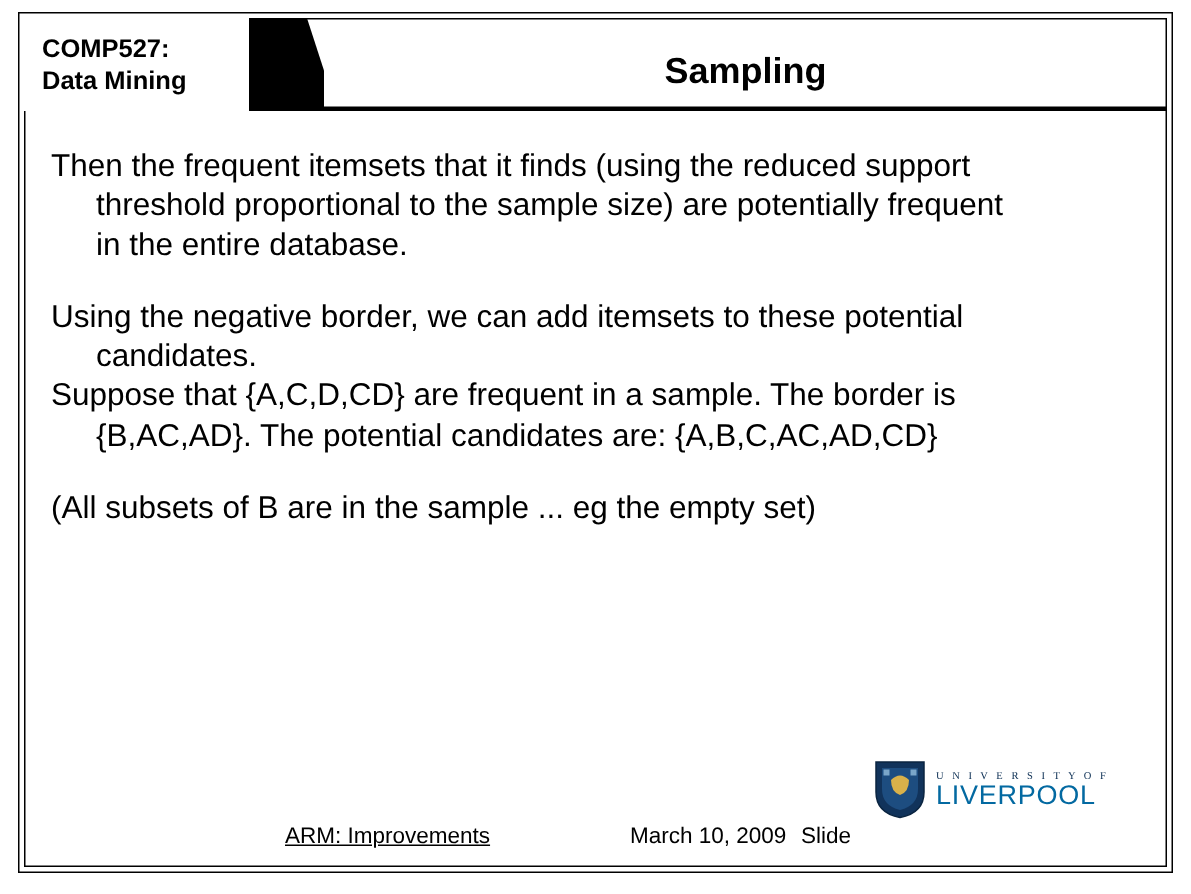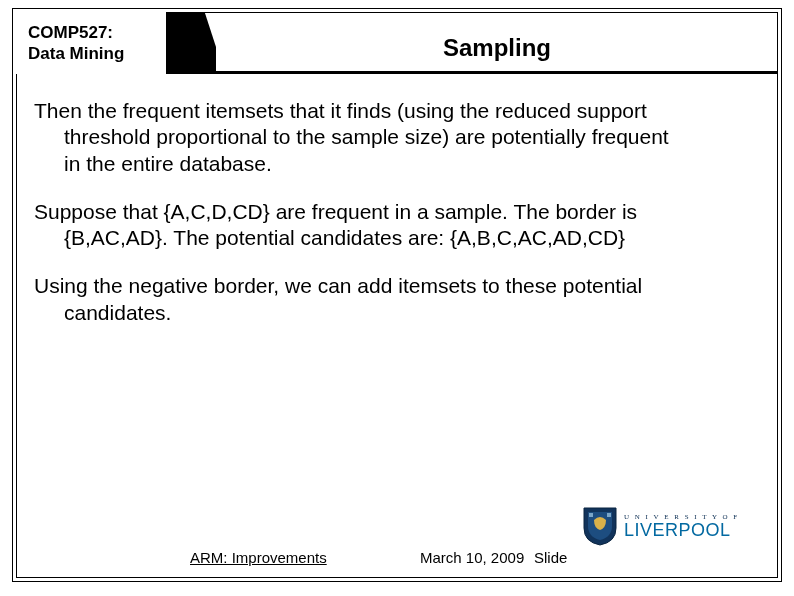--- a/index.html
+++ b/index.html
@@ -187,27 +187,30 @@
       <span>Sampling</span>
     </div>
   </div>
 
   <div class="body">
     <div class="para">
       <span class="first-line">Then the frequent itemsets that it finds (using the reduced support</span>
       <span class="cont">threshold proportional to the sample size) are potentially frequent</span>
       <span class="cont">in the entire database.</span>
     </div>
+    <div class="para" style="margin-bottom:0;">
+      <span class="first-line">Using the negative border, we can add itemsets to these potential</span>
+      <span class="cont">candidates.</span>
+    </div>
     <div class="para">
       <span class="first-line">Suppose that {A,C,D,CD} are frequent in a sample.  The border is</span>
       <span class="cont">{B,AC,AD}.  The potential candidates are: {A,B,C,AC,AD,CD}</span>
     </div>
-    <div class="para" style="margin-bottom:0;">
-      <span class="first-line">Using the negative border, we can add itemsets to these potential</span>
-      <span class="cont">candidates.</span>
+    <div class="para">
+      <span class="first-line">(All subsets of B are in the sample ... eg the empty set)</span>
     </div>
   </div>
 
   <div class="footer">
     <div class="footer-lecture">ARM: Improvements</div>
     <div class="footer-date">March 10, 2009</div>
     <div class="footer-slide">Slide</div>
     <div class="logo">
       <div class="logo-shield">
         <svg viewBox="0 0 36 40" width="36" height="40">

